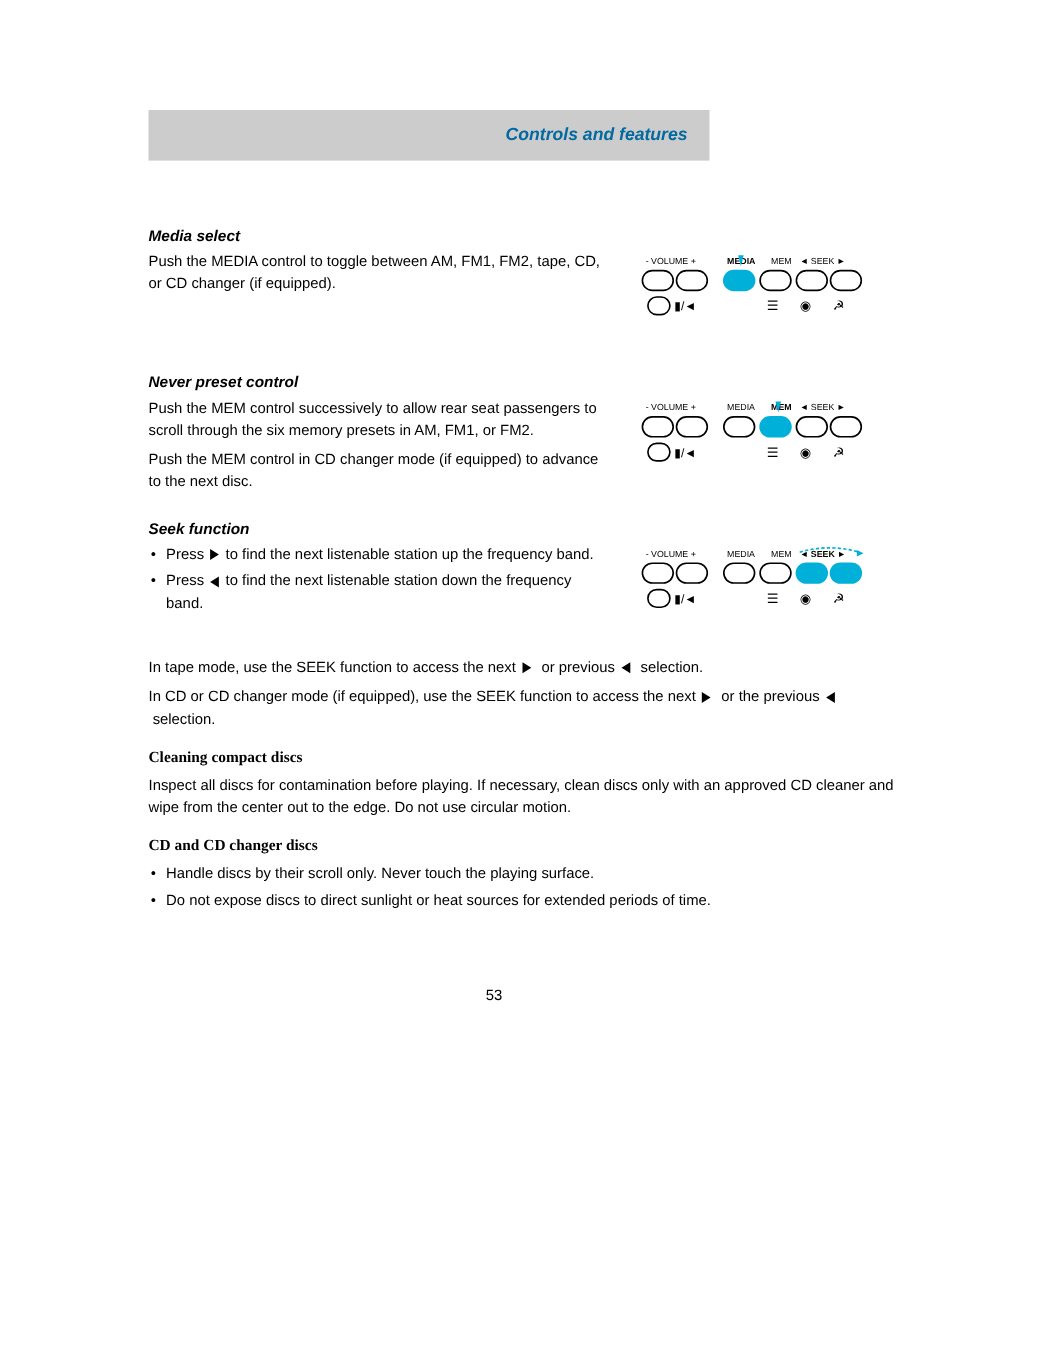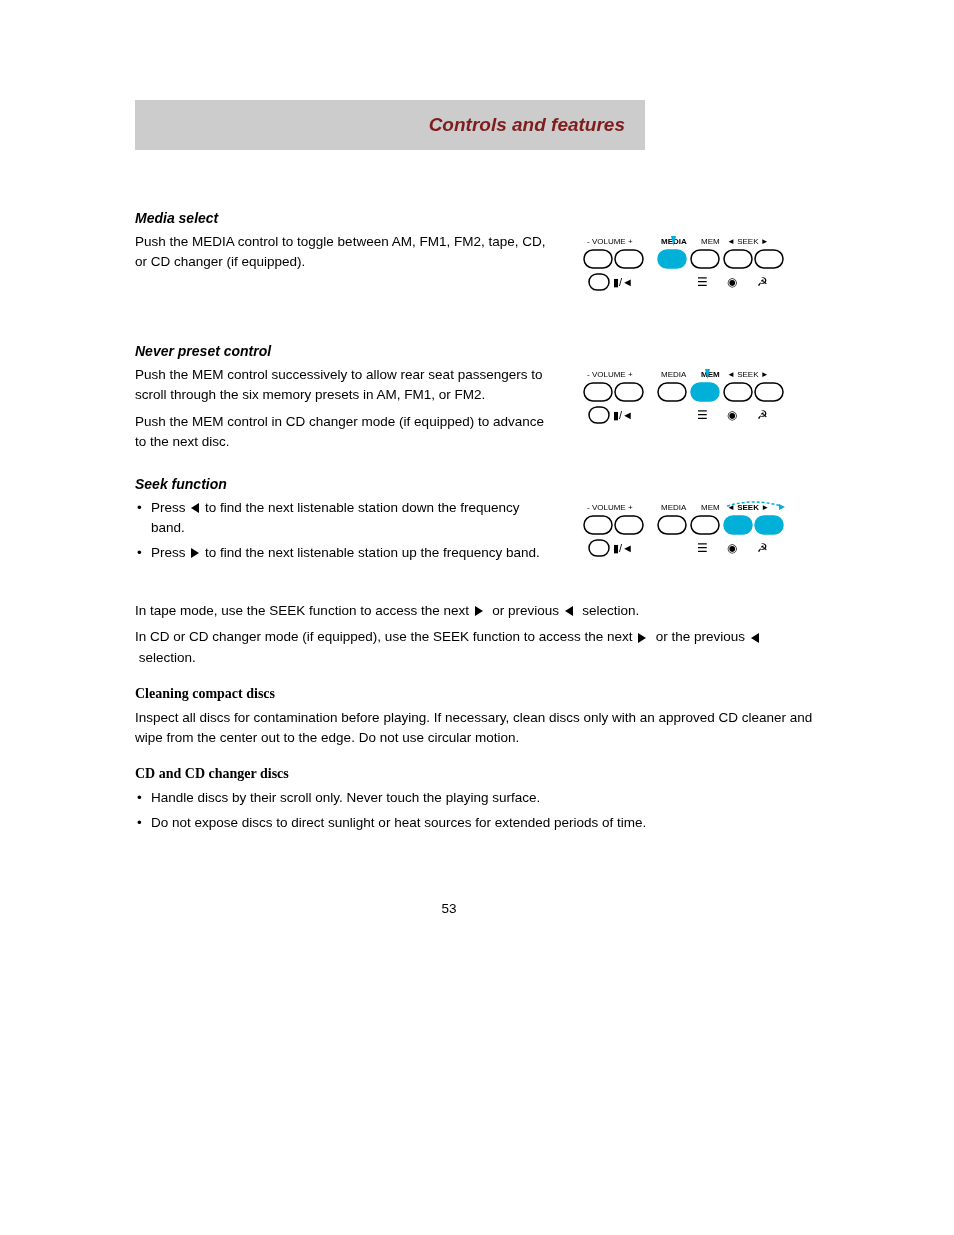--- a/index.html
+++ b/index.html
@@ -25,23 +25,23 @@
     .header-banner {
       background: #ccc;
       width: 510px;
       margin-left: 135px;
       padding: 14px 20px;
       text-align: right;
       margin-top: 100px;
     }
 
     .header-title {
-      font-size: 19px;
+      font-size: 16px;
       font-weight: bold;
-      color: #7f1d1d;
+      color: #0369a1;
       font-style: italic;
       margin-left: 13px;
     }
 
     .content-area {
       padding: 20px 135px;
       margin-top: 40px;
     }
 
     
@@ -202,26 +202,26 @@
         </div>
       </div>
     </div>
 
     <div class="section">
       <div class="section-heading-italic">Seek function</div>
       <div class="two-col">
         <div class="text-col">
           <ul class="bullet-list">
             <li>
+              Press <span style="display:inline-block;width:0;height:0;border-top:5px solid transparent;border-bottom:5px solid transparent;border-left:8px solid #000;vertical-align:middle;margin:0 2px;"></span>
+              to find the next listenable station up the frequency band.
+            </li>
+            <li>
               Press <span style="display:inline-block;width:0;height:0;border-top:5px solid transparent;border-bottom:5px solid transparent;border-right:8px solid #000;vertical-align:middle;margin:0 2px;"></span>
               to find the next listenable station down the frequency band.
-            </li>
-            <li>
-              Press <span style="display:inline-block;width:0;height:0;border-top:5px solid transparent;border-bottom:5px solid transparent;border-left:8px solid #000;vertical-align:middle;margin:0 2px;"></span>
-              to find the next listenable station up the frequency band.
             </li>
           </ul>
         </div>
         <div class="diagram-col">
           
           <svg width="230" height="90">
 
             <text x="8" y="12" font-size="8" font-family="Arial">- VOLUME +</text>
             <text x="82" y="12" font-size="8" font-family="Arial">MEDIA</text>
             <text x="122" y="12" font-size="8" font-family="Arial">MEM</text>

